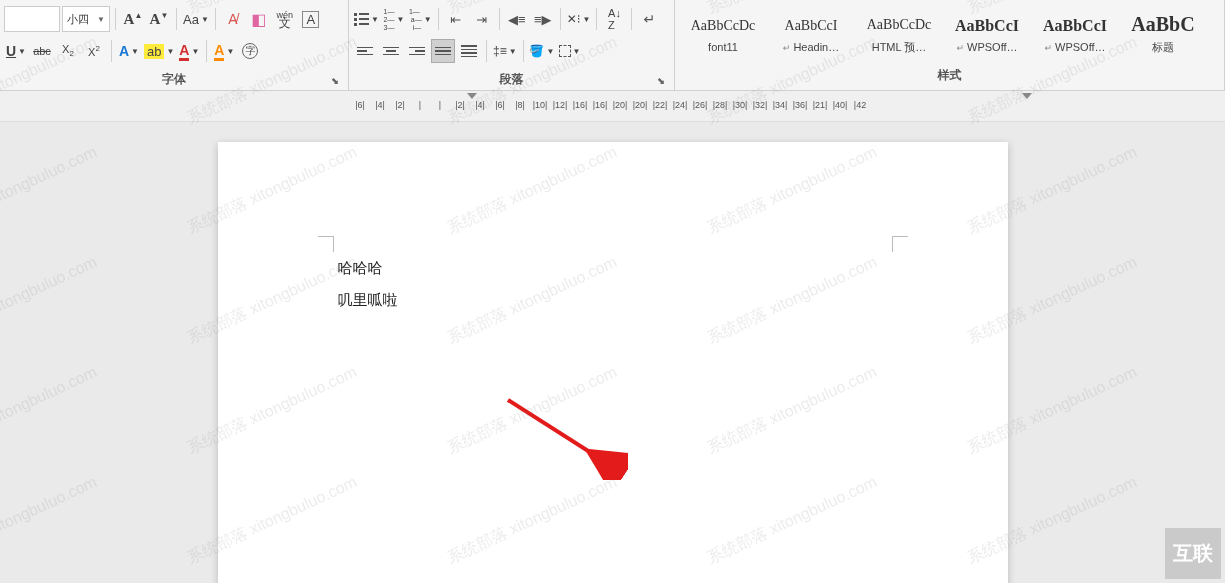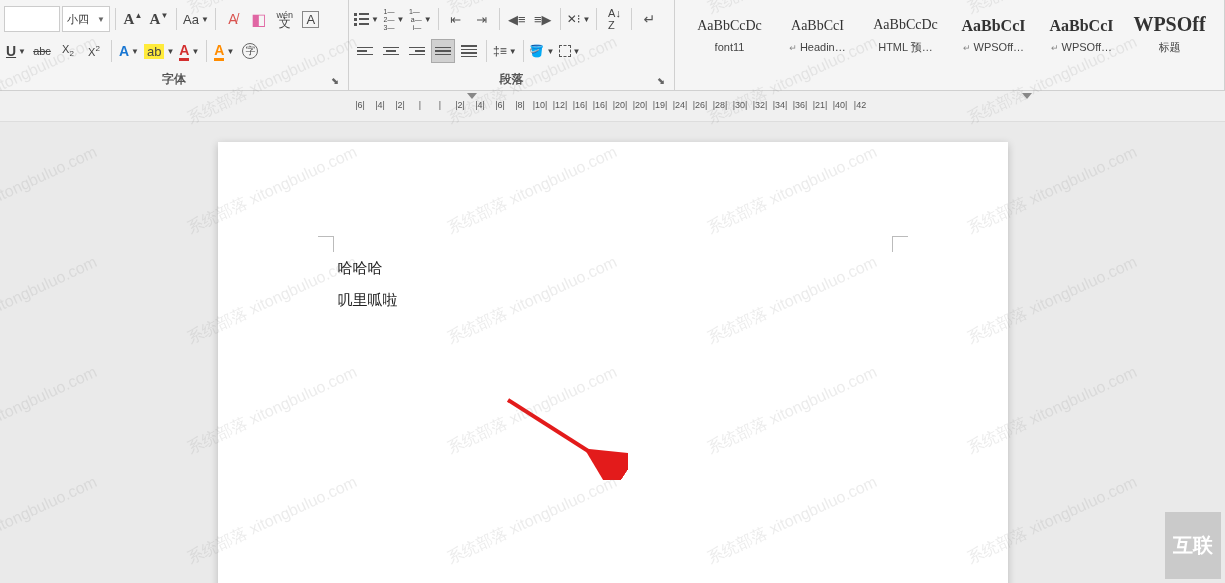--- a/index.html
+++ b/index.html
@@ -35,21 +35,21 @@
     .bullet-list { display: inline-flex; flex-direction: column; gap: 2px; }
     .bullet-list .row { display: flex; align-items: center; gap: 2px; }
     .bullet-list .dot { width: 3px; height: 3px; background: #555; }
     .bullet-list .line { width: 10px; height: 1.5px; background: #555; }
     .num-list { display: inline-flex; flex-direction: column; gap: 1px; font-size: 7px; line-height: 7px; }
     .num-list .row { display: flex; align-items: center; gap: 2px; }
     .indent-icon { font-size: 13px; color: #555; }
     .show-marks { font-size: 14px; color: #555; }
     .active-btn { background: #d0d0d0; border-color: #aaa; }
     
-    .styles-group { flex: 1; min-width: 550px; align-items: center; }
+    .styles-group { flex: 1; min-width: 550px; }
     .styles-gallery { display: flex; gap: 0; padding: 2px 0; }
     .style-item { width: 88px; height: 56px; display: flex; flex-direction: column; align-items: center; justify-content: center; border: 1px solid transparent; cursor: pointer; }
     .style-preview { font-family: "Times New Roman", serif; font-size: 14px; color: #333; height: 26px; display: flex; align-items: center; }
     .style-preview.bold { font-weight: bold; font-size: 16px; }
     .style-preview.big { font-weight: bold; font-size: 20px; }
     .style-name { font-size: 11px; color: #444; margin-top: 2px; white-space: nowrap; overflow: hidden; max-width: 84px; }
     .style-name .link-sym { font-size: 9px; color: #888; }
     
     .ruler-area { background: #f0f0f0; padding: 4px 0 6px 350px; border-bottom: 1px solid #ddd; }
     .ruler { display: flex; align-items: center; font-size: 9px; color: #555; height: 20px; position: relative; }
@@ -62,21 +62,21 @@
     .margin-corner { position: absolute; width: 16px; height: 16px; }
     .margin-tl { top: 94px; left: 100px; border-left: 1px solid #bbb; border-bottom: 1px solid #bbb; transform: rotate(180deg); }
     .margin-tr { top: 94px; right: 100px; border-right: 1px solid #bbb; border-bottom: 1px solid #bbb; transform: rotate(180deg); }
     .doc-line { font-size: 15px; color: #222; line-height: 32px; font-family: "SimSun", serif; }
     
     .watermark { position: absolute; pointer-events: none; inset: 0; overflow: hidden; opacity: 0.12; }
     .wm-text { position: absolute; font-size: 16px; color: #666; transform: rotate(-25deg); white-space: nowrap; }
     
     .arrow-annot { position: absolute; pointer-events: none; }
     
-    .corner-brand { position: absolute; right: 4px; bottom: 4px; font-size: 20px; color: #fff; background: rgba(180,180,180,0.6); padding: 20px 8px; font-weight: bold; }
+    .corner-brand { position: absolute; right: 4px; bottom: 4px; font-size: 20px; color: #fff; background: rgba(180,180,180,0.6); padding: 12px 8px; font-weight: bold; }
     svg { display: block; }
   </style>
 </head>
 <body>
 
 <div class="ribbon">
 
   <div class="ribbon-group" style="width:364px">
     <div class="group-rows">
       <div class="group-row">
@@ -295,24 +295,25 @@
         </div>
       <div class="style-item">
           <div class="style-preview bold">AaBbCcI</div>
           <div class="style-name"><span class="link-sym">↵</span> <span>WPSOff…</span></div>
         </div>
       <div class="style-item">
           <div class="style-preview bold">AaBbCcI</div>
           <div class="style-name"><span class="link-sym">↵</span> <span>WPSOff…</span></div>
         </div>
       <div class="style-item">
-          <div class="style-preview big">WPSOff</div>
+          <div class="style-preview big">AaBbC</div>
           <div class="style-name">标题</div>
         </div>
     </div>
+    <div class="group-label"><span>样式</span></div>
   </div>
 </div>
 
 <div class="ruler-area">
   <div class="ruler" id="ruler-container">
     <div class="ruler-marker" style="left:117px">
         <div class="indent-marker"></div>
       </div>
     <div class="ruler-marker" style="left:672px">
         <div class="indent-marker"></div>
@@ -325,21 +326,21 @@
       <span class="ruler-tick">|2|</span>
       <span class="ruler-tick">|4|</span>
       <span class="ruler-tick">|6|</span>
       <span class="ruler-tick">|8|</span>
       <span class="ruler-tick">|10|</span>
       <span class="ruler-tick">|12|</span>
       <span class="ruler-tick">|16|</span>
       <span class="ruler-tick">|16|</span>
       <span class="ruler-tick">|20|</span>
       <span class="ruler-tick">|20|</span>
-      <span class="ruler-tick">|19|</span>
+      <span class="ruler-tick">|22|</span>
       <span class="ruler-tick">|24|</span>
       <span class="ruler-tick">|26|</span>
       <span class="ruler-tick">|28|</span>
       <span class="ruler-tick">|30|</span>
       <span class="ruler-tick">|32|</span>
       <span class="ruler-tick">|34|</span>
       <span class="ruler-tick">|36|</span>
       <span class="ruler-tick">|21|</span>
       <span class="ruler-tick">|40|</span>
       <span class="ruler-tick">|42</span>

